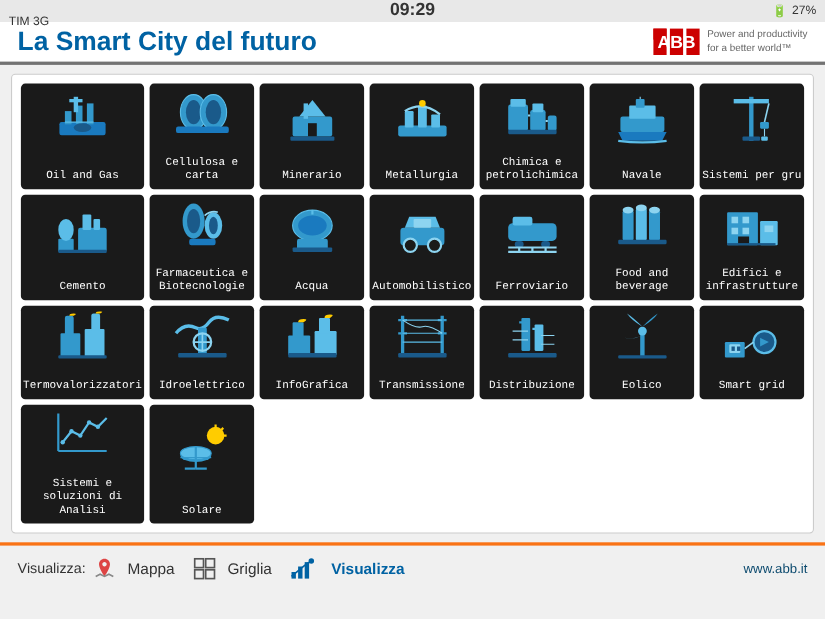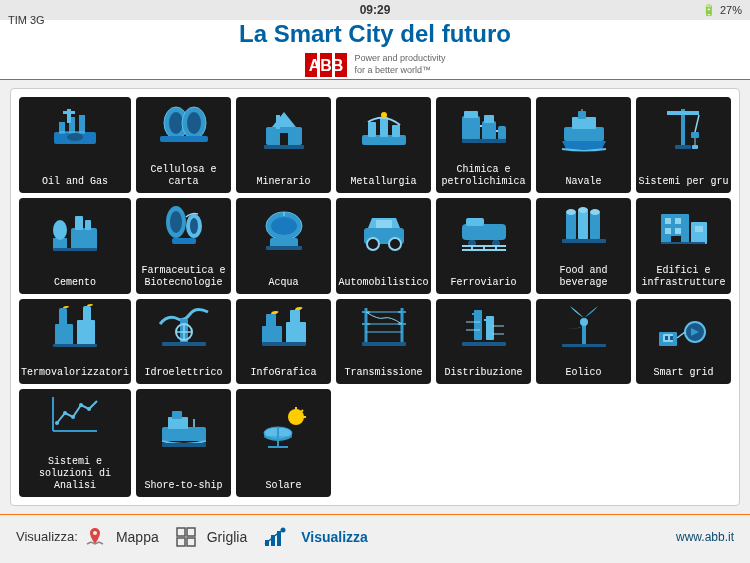--- a/index.html
+++ b/index.html
@@ -16,33 +16,32 @@
       background: #e8e8e8;
       height: 20px;
       display: flex;
       align-items: center;
       justify-content: space-between;
       padding: 0 8px;
       font-size: 11px;
       color: #333;
     }
     .status-bar-left { display: flex; gap: 6px; align-items: center; margin-top: 20px; }
-    .status-bar-center { position: absolute; left: 50%; transform: translateX(-50%); font-size: 12px; font-weight: bold; }
+    .status-bar-center { position: absolute; left: 50%; transform: translateX(-50%); font-size: 16px; font-weight: bold; }
     .status-bar-right { display: flex; gap: 4px; align-items: center; font-size: 11px; }
 
     
     .header {
       background: white;
-      height: 60px;
+      height: 39px;
       display: flex;
       align-items: center;
       justify-content: space-between;
       padding: 0 16px;
-      border-bottom: 1px solid #737373;
-      flex-direction: column;
+      border-bottom: 3px solid #737373;
     }
     .header-title {
       font-size: 24px;
       font-weight: bold;
       color: #0062a3;
     }
     .header-right {
       display: flex;
       align-items: center;
       gap: 10px;
@@ -116,21 +115,21 @@
     }
 
     
     .footer {
       background: #f0f0f0;
       height: 44px;
       display: flex;
       align-items: center;
       justify-content: space-between;
       padding: 0 16px;
-      border-top: 1px solid #f97316;
+      border-top: 3px solid #f97316;
     }
     .footer-left {
       display: flex;
       align-items: center;
       gap: 6px;
     }
     .footer-visualizza {
       font-size: 13px;
       color: #333;
     }
@@ -497,33 +496,20 @@
       <circle cx="24" cy="24" r="2" fill="#5bbde8"></circle>
       <circle cx="32" cy="12" r="2" fill="#5bbde8"></circle>
       <circle cx="40" cy="16" r="2" fill="#5bbde8"></circle>
     </svg>
         </div>
         <div class="label">Sistemi e soluzioni di Analisi</div>
       </div>
       <div class="grid-item">
         <div class="icon-area">
           <svg viewBox="0 0 52 45" xmlns="http://www.w3.org/2000/svg">
-      <rect x="4" y="22" width="44" height="14" fill="#3399cc" rx="2"></rect>
-      <rect x="10" y="12" width="20" height="12" fill="#5bbde8" rx="1"></rect>
-      <rect x="14" y="6" width="10" height="8" fill="#3399cc" rx="1"></rect>
-      <path d="M4 36 Q26 42 48 36" stroke="#5bbde8" fill="none" stroke-width="2"></path>
-      <line x1="36" y1="14" x2="36" y2="22" stroke="#8dd4f0" stroke-width="1.5"></line>
-      <rect x="4" y="38" width="44" height="4" fill="#1a5a8a" rx="1"></rect>
-    </svg>
-        </div>
-        <div class="label">Shore-to-ship</div>
-      </div>
-      <div class="grid-item">
-        <div class="icon-area">
-          <svg viewBox="0 0 52 45" xmlns="http://www.w3.org/2000/svg">
       <circle cx="38" cy="12" r="8" fill="#ffcc00"></circle>
       <line x1="38" y1="2" x2="38" y2="5" stroke="#ffcc00" stroke-width="2"></line>
       <line x1="48" y1="12" x2="45" y2="12" stroke="#ffcc00" stroke-width="2"></line>
       <line x1="45" y1="5" x2="43" y2="7" stroke="#ffcc00" stroke-width="2"></line>
       <ellipse cx="20" cy="30" rx="14" ry="6" fill="#3399cc"></ellipse>
       <ellipse cx="20" cy="28" rx="14" ry="6" fill="#5bbde8" stroke="#3399cc" stroke-width="1"></ellipse>
       <line x1="20" y1="22" x2="20" y2="42" stroke="#3399cc" stroke-width="2"></line>
       <line x1="6" y1="32" x2="34" y2="32" stroke="#3399cc" stroke-width="1"></line>
       <line x1="20" y1="42" x2="10" y2="42" stroke="#3399cc" stroke-width="2"></line>
       <line x1="20" y1="42" x2="30" y2="42" stroke="#3399cc" stroke-width="2"></line>

